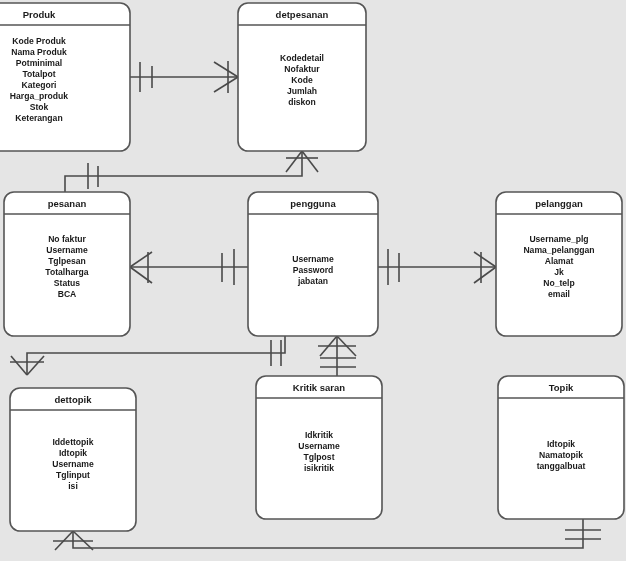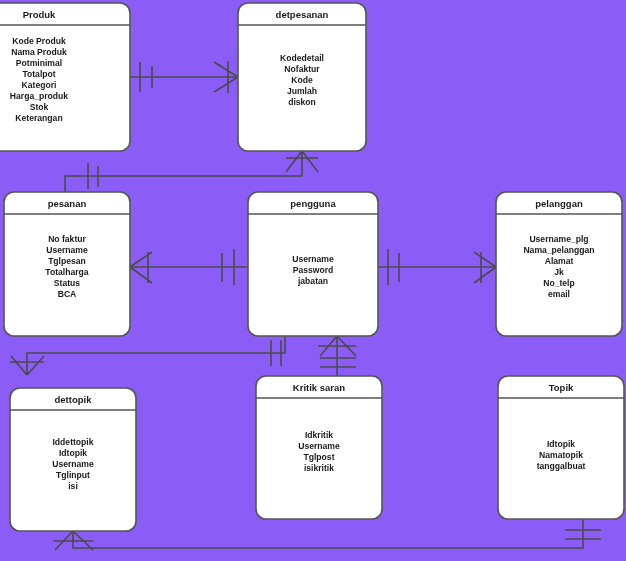--- a/index.html
+++ b/index.html
@@ -1,18 +1,18 @@
 <!DOCTYPE html>
 <html><head>
 <meta charset="utf-8">
 <style>
   html,body{margin:0;padding:0;background:#ffffff;}
   body{width:626px;height:561px;overflow:hidden;
        font-family:"Liberation Sans","DejaVu Sans",sans-serif;}
-  #diagram{position:relative;width:626px;height:561px;background:#8b5cf6;}
+  #diagram{position:relative;width:626px;height:561px;background:#e5e5e5;}
   svg{position:absolute;left:0;top:0;}
   .ent-title{font-size:9.5px;font-weight:600;fill:#1a1a1a;text-anchor:middle;}
   .ent-attr{font-size:8.6px;font-weight:600;fill:#1a1a1a;text-anchor:middle;}
 </style>
 </head>
 <body>
 
 <div id="diagram">
 
   <svg id="links" width="626" height="561">

